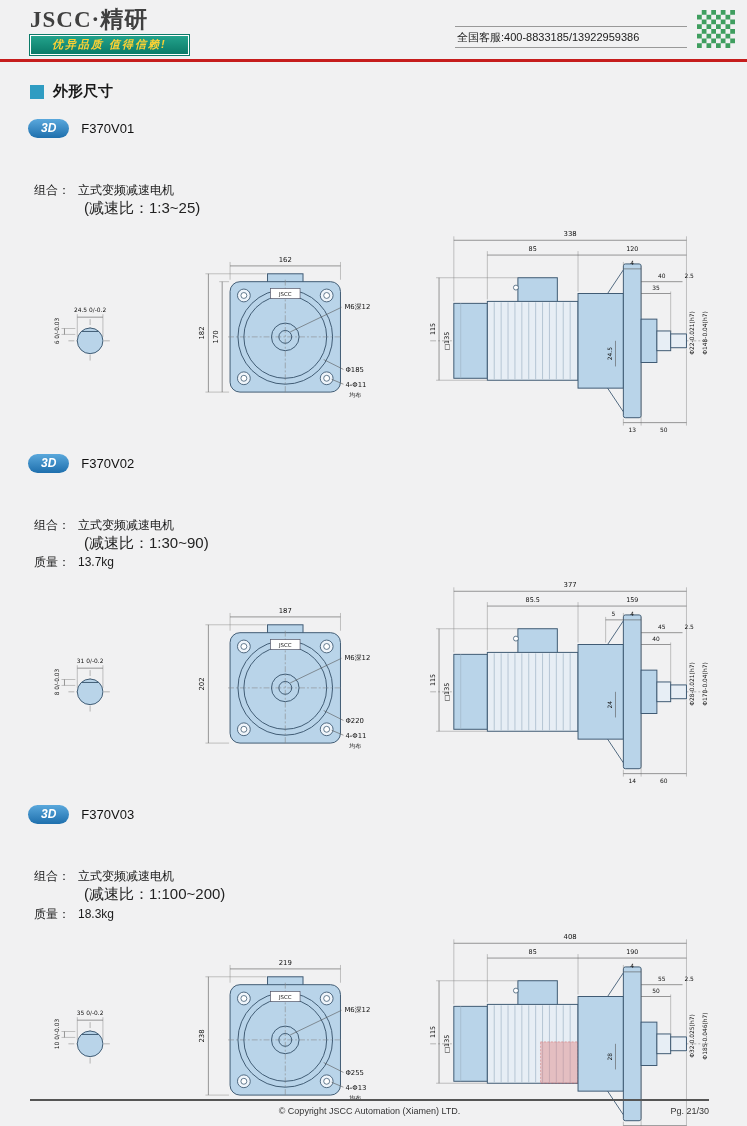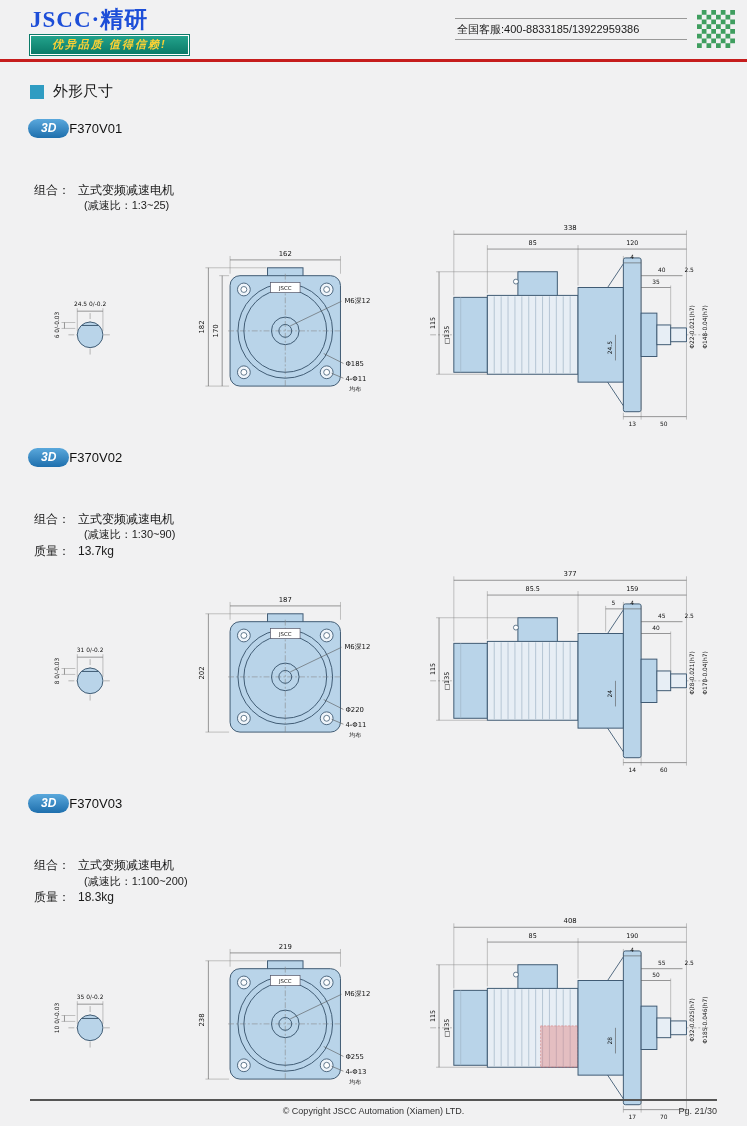--- a/index.html
+++ b/index.html
@@ -4,60 +4,60 @@
 <style>
   html,body { margin:0; padding:0; }
   body {
     width:747px; height:1126px; position:relative; overflow:hidden;
     background:#f1f1f2; color:#1a1a1a;
     font-family:"Liberation Sans","DejaVu Sans",sans-serif;
   }
   
   header { display:flex; align-items:flex-start; padding:8px 12px 0 30px; }
   .logo-block { display:flex; flex-direction:column; }
-  .logo { font-family:"Liberation Serif","DejaVu Serif",serif; font-size:23px; font-weight:bold; color:#1d4ed8; letter-spacing:1px; line-height:1.05; }
+  .logo { font-family:"Liberation Serif","DejaVu Serif",serif; font-size:23px; font-weight:bold; color:#404040; letter-spacing:1px; line-height:1.05; }
   .slogan { margin-top:3px; width:max-content; background:linear-gradient(180deg,#23a38c,#0b7a68);
     border:1px solid #ffffff; outline:1px solid #0b7a68; color:#ffd233; font-weight:bold; font-style:italic;
     font-size:11px; letter-spacing:2px; padding:1px 21px 2px; }
-  .contact { margin-left:auto; width:232px; font-size:11px; border-top:1px solid #999; margin-top:10px; }
+  .contact { margin-left:auto; width:232px; font-size:11px; border-top:1px solid #999; margin-top:18px; }
   .contact-row { border-bottom:1px solid #999; padding:3px 2px 2px; white-space:nowrap; }
   .checker { width:38px; height:38px; margin-left:10px; margin-top:2px;
     background: conic-gradient(#3f9e5f 25%, #f1f1f2 0 50%, #3f9e5f 0 75%, #f1f1f2 0) 0 0/9.5px 9.5px; }
   .redline { height:3px; background:#c61d1d; margin-top:4px; }
   
-  .sec-title { display:flex; align-items:center; gap:9px; margin:20px 0 0 30px; font-size:15px; font-weight:normal; }
+  .sec-title { display:flex; align-items:center; gap:9px; margin:20px 0 0 30px; font-size:15px; font-weight:bold; }
   .sq { width:14px; height:14px; background:#2f9cc2; display:inline-block; }
   
   .model { margin:18px 28px 0; }
-  .model-head { display:flex; align-items:center; gap:0; margin-bottom:7px; }
+  .model-head { display:flex; align-items:center; gap:12px; margin-bottom:7px; }
   .badge3d { background:linear-gradient(180deg,#5aa8dc,#1e6fad); color:#fff; font-weight:bold; font-style:italic;
     font-size:12px; padding:2px 13px 3px; border-radius:11px; }
   .model-code { font-size:13px; color:#111;text-align:center; }
   .model-info { font-size:12px; margin-left:6px; line-height:1.35;margin-top:44px; }
   .lbl { margin-right:8px; }
-  .ratio { font-size:11px; margin:0 0 1px 50px; color:#222; }
+  .ratio { font-size:15px; margin:0 0 1px 50px; color:#222; }
   .drawing { display:block; width:690px; height:215px; margin-top:2px; }
   
   .part  { fill:#b9d4e9; stroke:#3f5a73; stroke-width:1; }
   .part2 { fill:#e7eef5; stroke:#3f5a73; stroke-width:1; }
   .ring  { fill:none; stroke:#3f5a73; stroke-width:1; }
   .hole  { fill:#eef4fa; stroke:#3f5a73; stroke-width:0.9; }
   .hole2 { fill:#ffffff; stroke:#3f5a73; stroke-width:0.8; }
   .edge  { stroke:#3f5a73; stroke-width:1; }
   .edge2 { stroke:#3f5a73; stroke-width:0.9; }
   .fin   { stroke:#9fb3c4; stroke-width:0.7; }
   .cl  { stroke:#888; stroke-width:0.6; stroke-dasharray:6 2 2 2; }
   .dim { stroke:#555; stroke-width:0.6; fill:none; }
   .ext { stroke:#888; stroke-width:0.5; }
   .logo-chip { fill:#fff; stroke:#556; stroke-width:0.7; }
   .brake { fill:rgba(225,130,130,0.45); stroke:rgba(200,60,60,0.55); stroke-width:0.6; stroke-dasharray:2 1.5; }
   svg text { font-family:"DejaVu Sans","Liberation Sans",sans-serif; fill:#111; }
   .t5  { font-size:5.5px; } .t6 { font-size:6px; } .t65 { font-size:6.5px; } .t7 { font-size:7px; }
   
-  footer { position:absolute; left:0; right:0; bottom:10px; padding:0 30px;margin-top:12px; }
+  footer { position:absolute; left:0; right:8px; bottom:10px; padding:0 30px;margin-top:12px; }
   .foot-line { border-top:2px solid #555; margin-bottom:5px; }
   .foot-row { position:relative; display:flex; justify-content:center; font-size:9px; color:#333; }
   .foot-page { position:absolute; right:0; top:0; }
 </style>
 </head>
 <body>
 
 <header>
   <div class="logo-block">
     <div class="logo">JSCC·精研</div>

